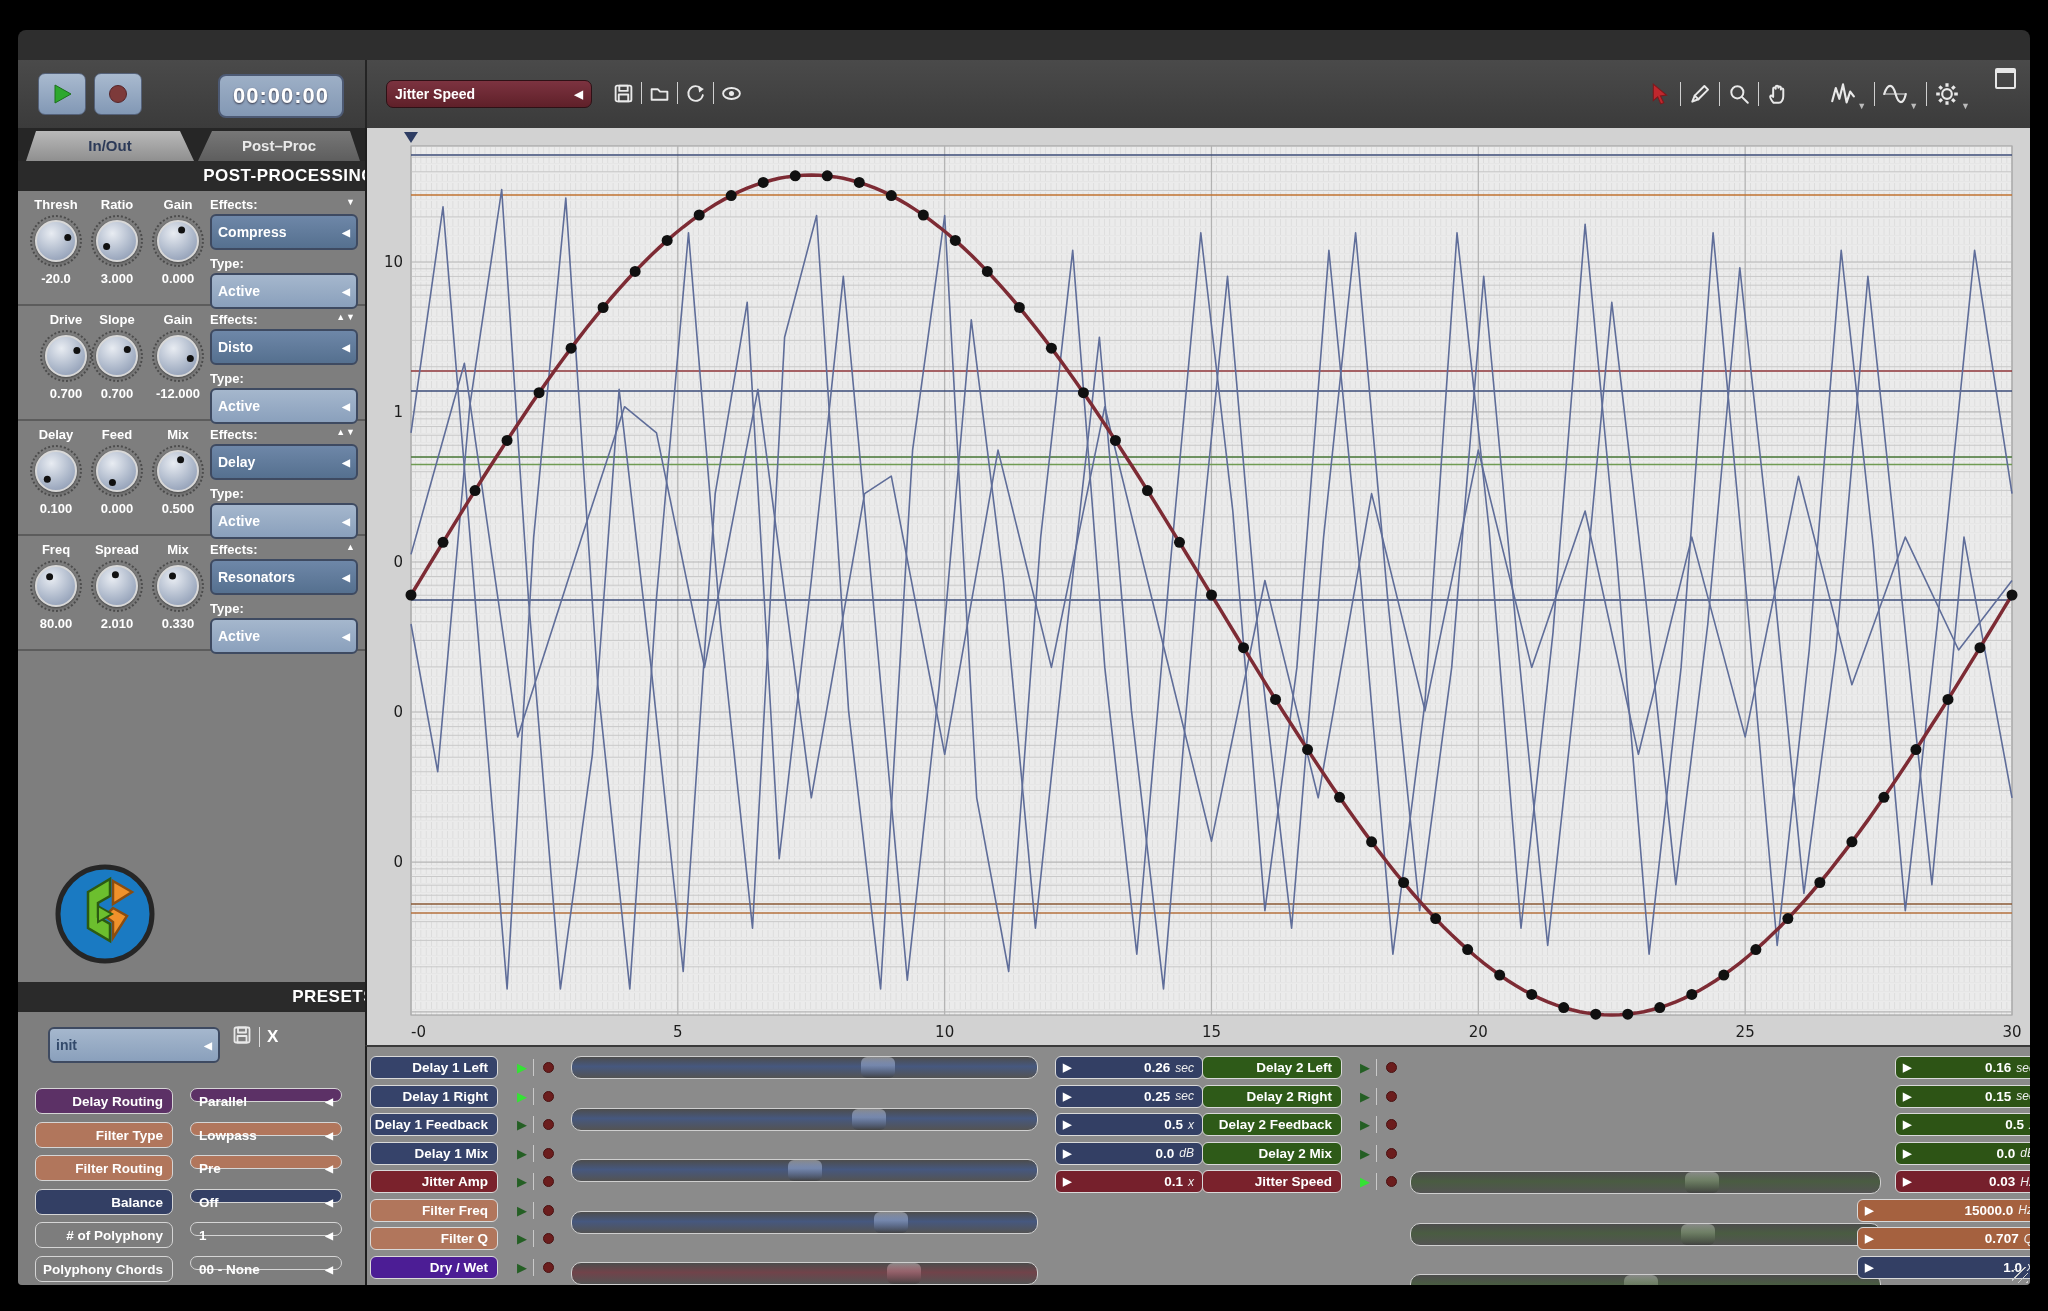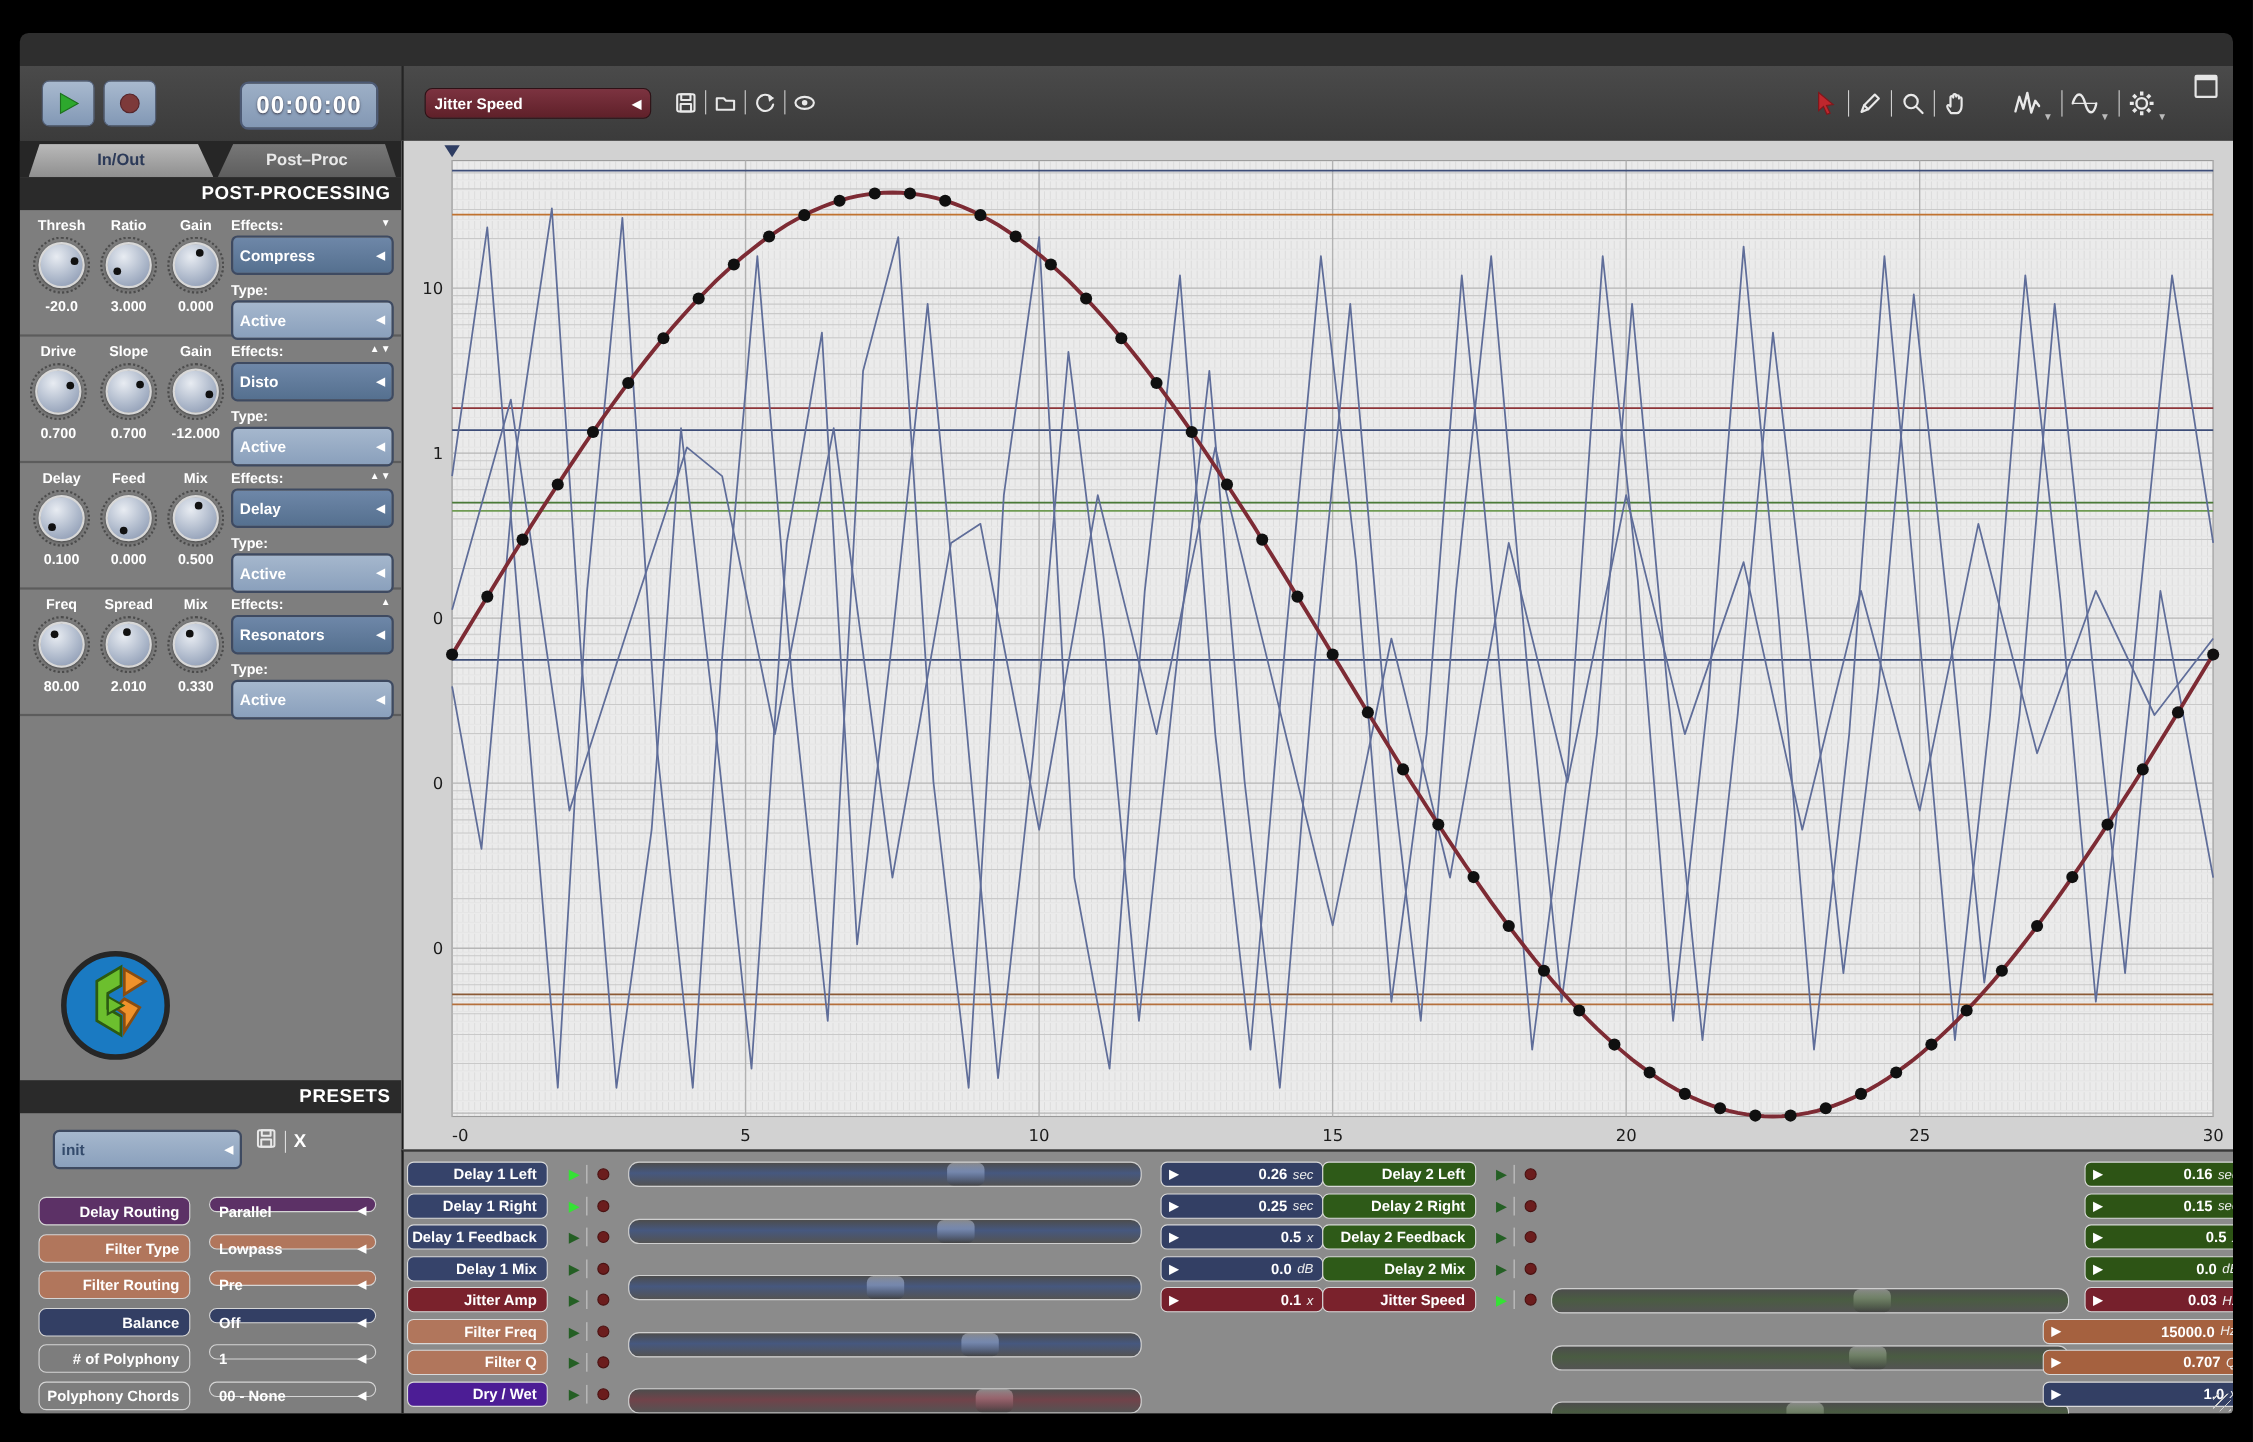--- a/index.html
+++ b/index.html
@@ -35,21 +35,21 @@
   .icon-strip .ic{padding:0 7px;display:flex;align-items:center;cursor:pointer;}
   .icon-strip .bar{width:1px;height:22px;background:#cfcfcf;}
   .right-tools{position:absolute;right:52px;top:22px;display:flex;align-items:center;color:#eee;}
   .right-tools .ic{padding:0 8px;display:flex;align-items:end;cursor:pointer;}
   .right-tools .bar{width:1px;height:24px;background:#cfcfcf;}
   .right-tools .gap{width:26px;}
   .drop-caret{font-size:9px;color:#bbb;margin-left:2px;transform:translateY(5px);}
   .win-icon{position:absolute;right:14px;top:8px;width:17px;height:14px;border:2px solid #e6e6e6;
     border-top-width:5px;border-radius:2px;cursor:pointer;}
   
-  .sidebar{position:absolute;left:0;top:98px;width:347px;bottom:0;background:#7e7e7e;}
+  .sidebar{position:absolute;left:0;top:98px;width:347px;bottom:0;background:#7e7e7e;padding-left:20px;}
   .tabs{position:absolute;left:0;top:0;width:100%;height:33px;background:#262626;}
   .tab{position:absolute;top:3px;height:30px;line-height:30px;text-align:center;font-size:15px;font-weight:bold;cursor:pointer;}
   .tab.inout{left:8px;width:168px;background:linear-gradient(#b9b9b9,#8f8f8f);color:#2c3a58;
     clip-path:polygon(10px 0,calc(100% - 14px) 0,100% 100%,0 100%);}
   .tab.postproc{left:180px;width:162px;background:linear-gradient(#777,#5e5e5e);color:#e9e9e9;
     clip-path:polygon(14px 0,calc(100% - 10px) 0,100% 100%,0 100%);}
   .side-header{position:absolute;left:0;width:100%;height:30px;background:#2a2a2a;color:#fff;
     font-size:17px;font-weight:bold;line-height:30px;text-align:right;box-sizing:border-box;padding-right:10px;letter-spacing:.5px;}
   .group{position:absolute;left:0;width:100%;height:115px;border-bottom:2px solid #5c5c5c;box-sizing:border-box;}
   .knob-col{position:absolute;width:64px;text-align:center;}
@@ -261,21 +261,21 @@
               <span class="ar">◀</span>
             </div>
             <div class="grp-lbl">Type:</div>
             <div class="dd type">
               <span class="lbl">Active</span>
               <span class="ar">◀</span>
             </div>
           </div>
         </div>
         <div class="group" style="top: 178px;">
-          <div class="knob-col" style="left: 3px; top: 6px; text-align: center;">
+          <div class="knob-col" style="left: 16px; top: 6px; text-align: center;">
             <div class="knob-label">Drive</div>
             <div class="knob">
               <div class="ticks"></div>
               <div class="face"></div>
               <div class="dot" style="transform: translate(10.3923px, -6px);"></div>
             </div>
             <div class="knob-value">0.700</div>
           </div>
           <div class="knob-col" style="left: 67px; top: 6px;">
             <div class="knob-label">Slope</div>

